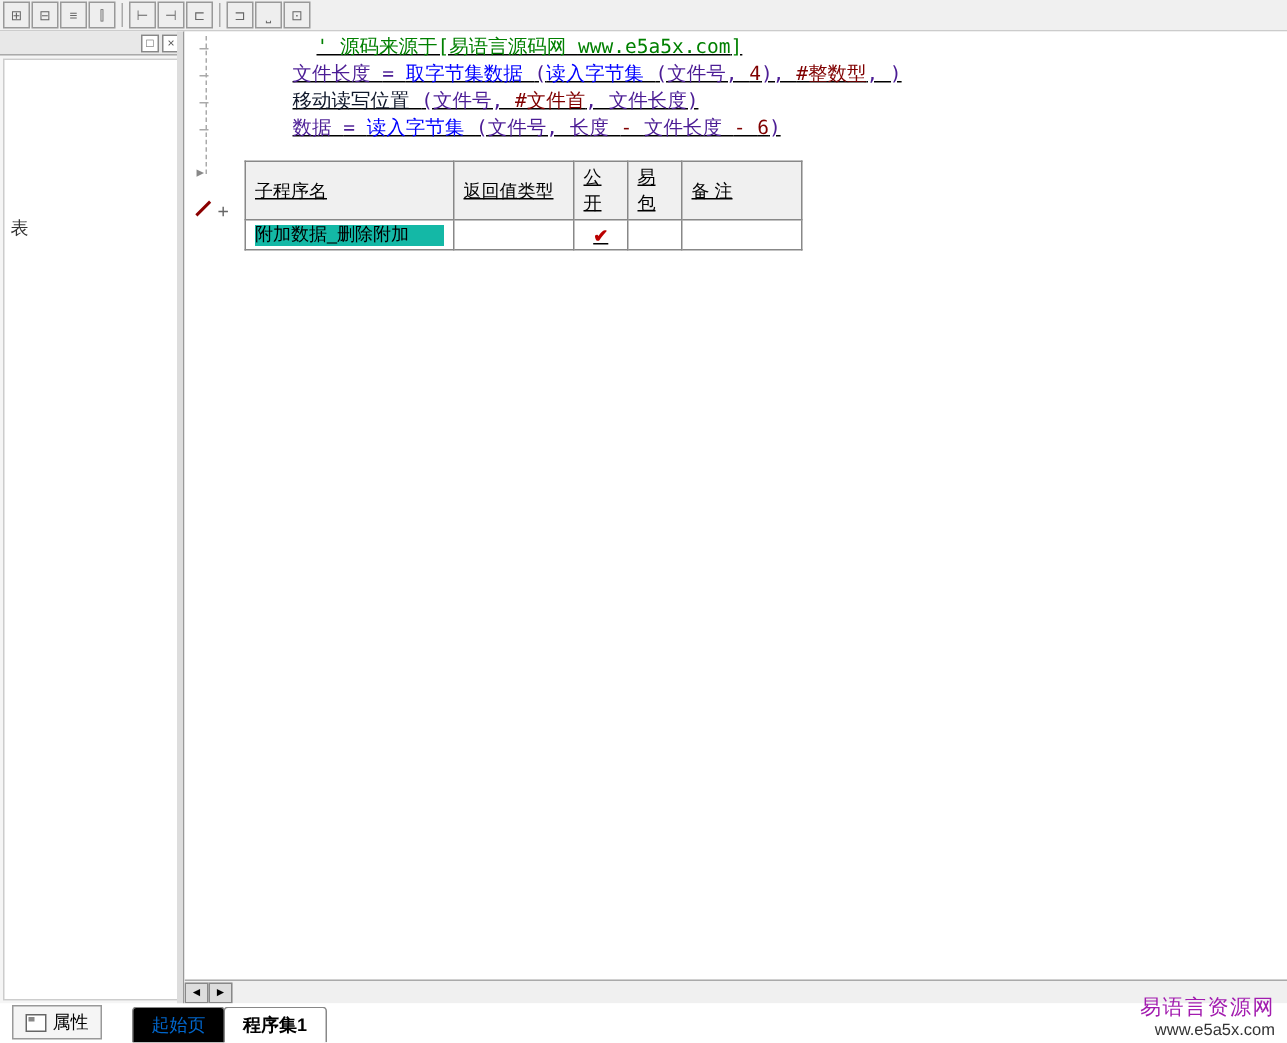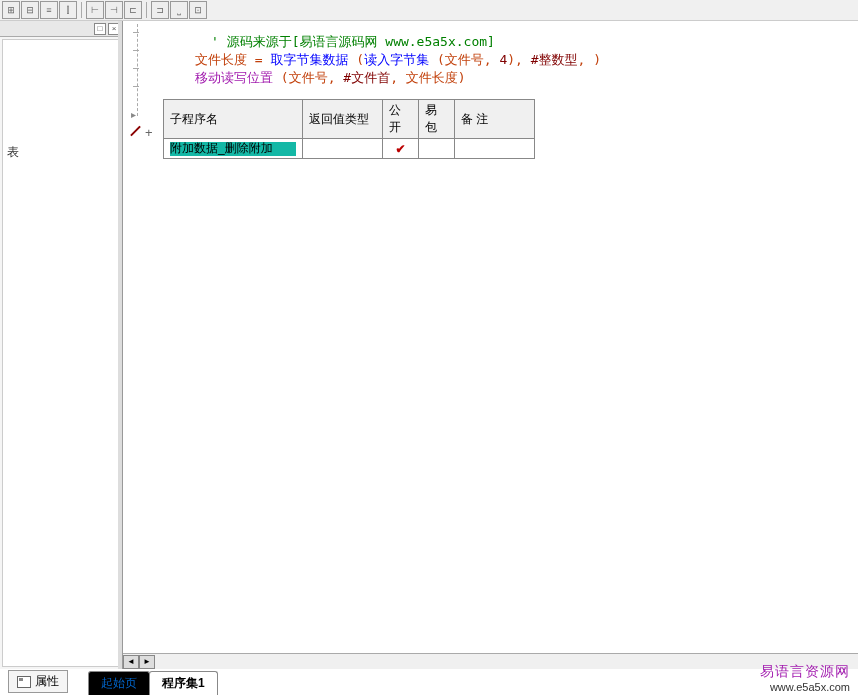--- a/index.html
+++ b/index.html
@@ -10,31 +10,31 @@
     .toolbar-sep { width: 1px; height: 16px; background: #aaa; margin: 0 3px; }
     
     .main-area { display: flex; height: 648px; }
     
     .left-panel { width: 123px; background: #f5f5f5; border-right: 1px solid #999; position: relative; display: flex; flex-direction: column; }
     .left-header { height: 16px; background: #e8e8e8; border-bottom: 1px solid #aaa; display: flex; justify-content: flex-end; align-items: center; padding-right: 2px; gap: 2px; }
     .left-hdr-btn { width: 12px; height: 12px; border: 1px solid #888; background: #fff; font-size: 8px; display: flex; align-items: center; justify-content: center; color: #555; }
     .left-content { flex: 1; background: #fff; border: 1px solid #ccc; margin: 2px; padding: 4px; font-size: 12px; color: #333; }
     
     .code-area { flex: 1; background: #fff; position: relative; overflow: hidden; }
-    .code-content { padding: 12px 0 0 40px; }
+    .code-content { padding: 2px 0 0 40px; text-decoration: underline; }
     .gutter-dash { position: absolute; left: 14px; border-left: 1px dashed #aaa; }
     .gutter-tick { position: absolute; left: 10px; width: 6px; border-top: 1px dashed #aaa; }
     .gutter-arrow { position: absolute; left: 8px; color: #888; font-size: 10px; }
     
     .code-line { height: 18px; line-height: 18px; white-space: nowrap; font-size: 13px; font-family: SimSun, monospace; }
     .c-comment { color: #008000; }
-    .c-black { color: #c2410c; }
+    .c-black { color: #4c1d95; }
     .c-blue { color: #0000ff; }
     .c-brown { color: #800000; }
-    .c-darkred { color: #a21caf; }
+    .c-darkred { color: #0f172a; }
     
     .table-wrap { margin-top: 12px; margin-left: 0px; position: relative; }
     .edit-icon { position: absolute; left: -34px; top: 26px; width: 14px; height: 14px; }
     .edit-pencil { width: 13px; height: 2px; background: #8b0000; transform: rotate(-45deg); position: absolute; top: 5px; left: 0; }
     .plus-btn { position: absolute; left: -18px; top: 26px; color: #666; font-size: 13px; cursor: pointer; }
     
     table.sub-table { border-collapse: collapse; }
     table.sub-table th, table.sub-table td { border: 1px solid #888; padding: 2px 6px; font-size: 12px; text-align: left; background: #fff; height: 20px; }
     table.sub-table th { background: #f0f0f0; font-weight: normal; }
     .checkmark { color: #b00; font-weight: bold; text-align: center; display: block; }
@@ -100,20 +100,23 @@
     <div class="code-content">
       <div class="code-line" style="padding-left:48px">
         <span class="c-comment"><span>' </span><span>源码来源于[易语言源码网 </span><span>www.e5a5x.com</span><span>]</span></span>
       </div>
       <div class="code-line" style="padding-left:32px">
         <span class="c-black">文件长度 </span><span class="c-black">= </span><span class="c-blue">取字节集数据 </span><span class="c-black">(</span><span class="c-blue">读入字节集 </span><span class="c-black">(文件号, </span><span class="c-brown">4</span><span class="c-black">), </span><span class="c-brown">#整数型</span><span class="c-black">, )</span>
       </div>
       <div class="code-line" style="padding-left:32px">
         <span class="c-darkred">移动读写位置 </span><span class="c-black">(文件号, </span><span class="c-brown">#文件首</span><span class="c-black">, 文件长度)</span>
       </div>
+      <div class="code-line" style="padding-left:32px">
+        <span class="c-black">数据 </span><span class="c-black">= </span><span class="c-blue">读入字节集 </span><span class="c-black">(文件号, 长度 </span><span class="c-brown">- </span><span class="c-black">文件长度 </span><span class="c-brown">- </span><span class="c-brown">6</span><span class="c-black">)</span>
+      </div>
 
       <div class="table-wrap">
         <div class="edit-icon">
             <div class="edit-pencil"></div>
           </div>
         <div class="plus-btn">+</div>
         <table class="sub-table">
           <tbody>
               <tr>
             <th style="width:139px">子程序名</th>

